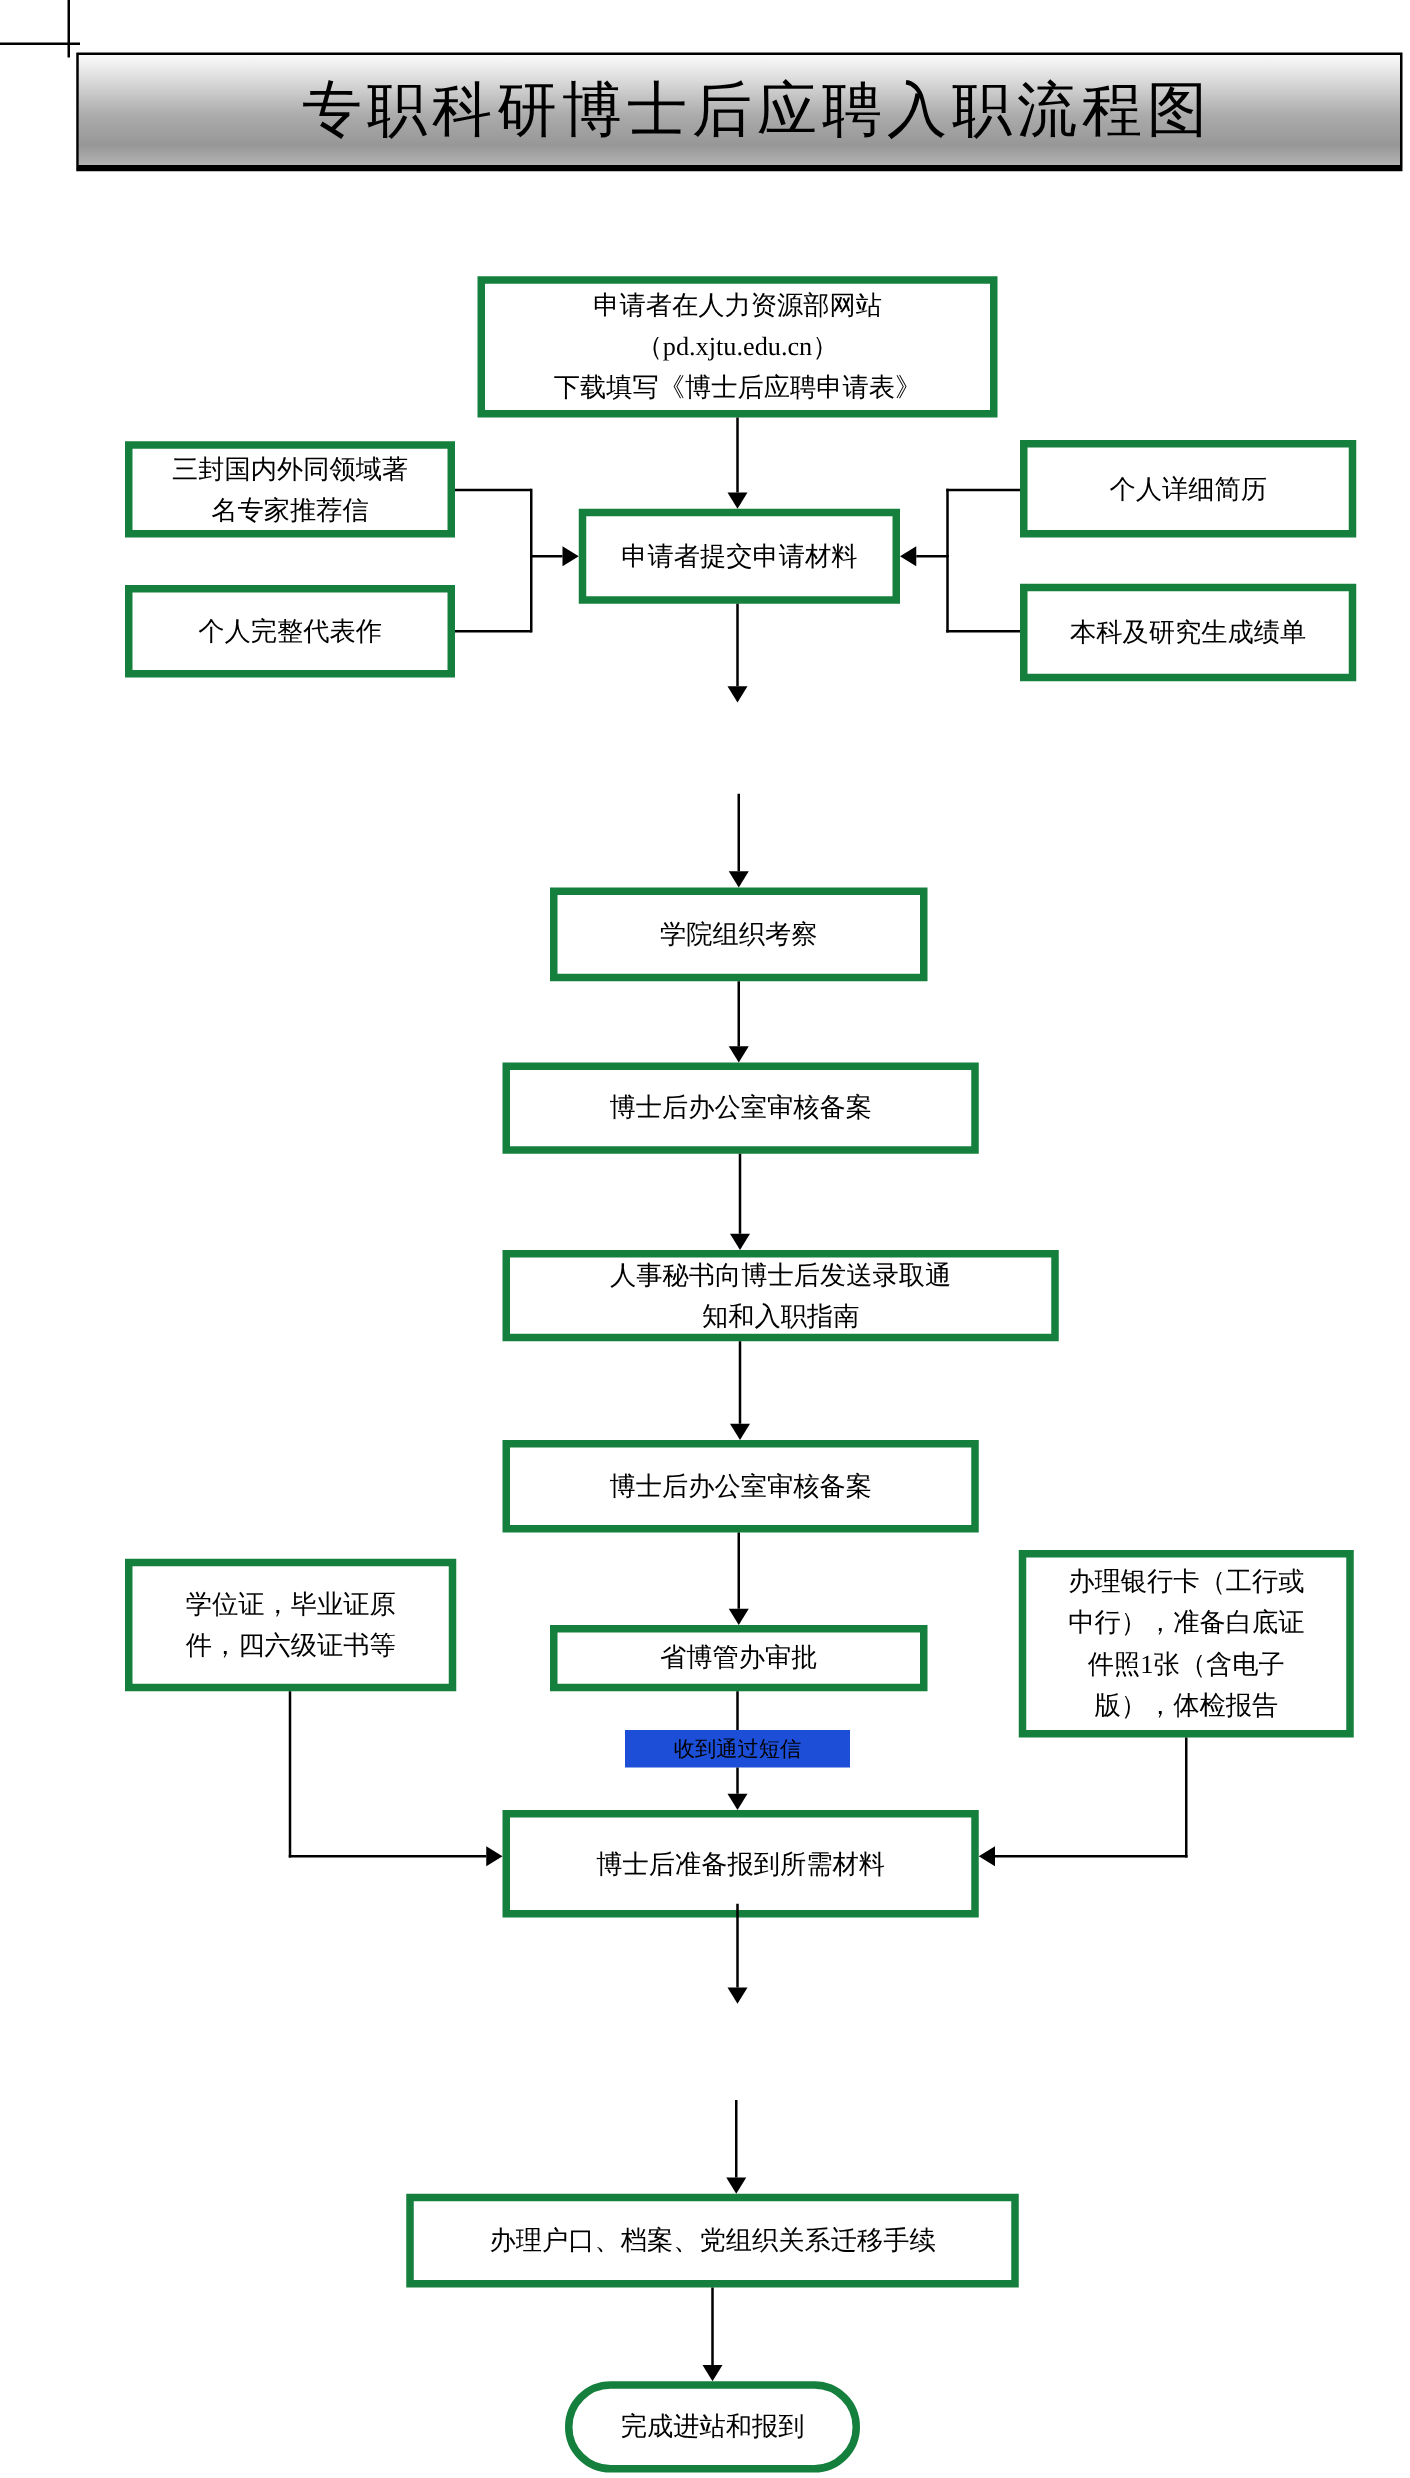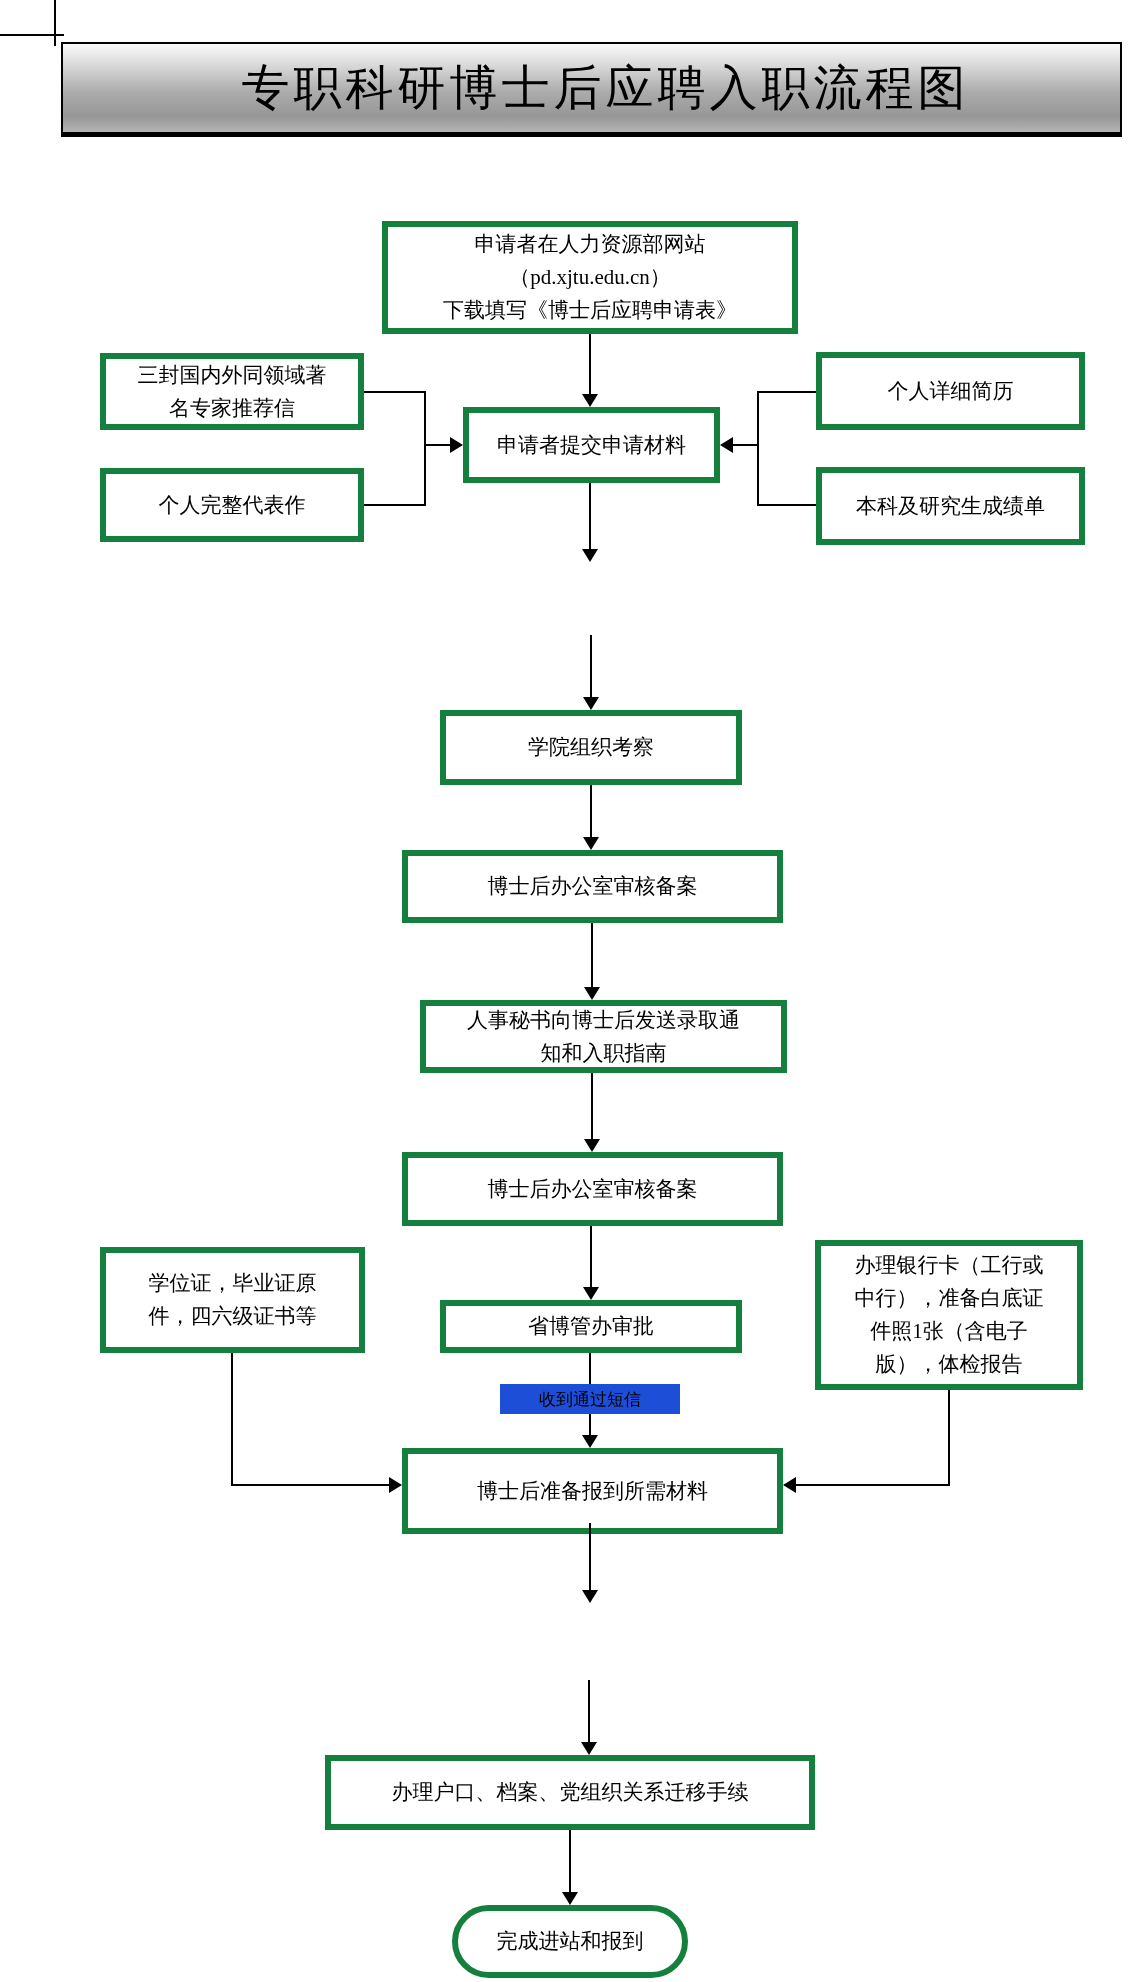--- a/index.html
+++ b/index.html
@@ -65,21 +65,21 @@
   <div class="box" style="left:100px;top:353px;width:264px;height:77px;">三封国内外同领域著
 名专家推荐信</div>
   <div class="box" style="left:100px;top:468px;width:264px;height:74px;">个人完整代表作</div>
   <div class="box" style="left:816px;top:352px;width:269px;height:78px;">个人详细简历</div>
   <div class="box" style="left:816px;top:467px;width:269px;height:78px;">本科及研究生成绩单</div>
 
   <div class="box" style="left:463px;top:407px;width:257px;height:76px;">申请者提交申请材料</div>
 
   <div class="box" style="left:440px;top:710px;width:302px;height:75px;">学院组织考察</div>
   <div class="box" style="left:402px;top:850px;width:381px;height:73px;">博士后办公室审核备案</div>
-  <div class="box" style="left:420px;top:1000px;width:367px;height:73px;">人事秘书向博士后发送录取通
+  <div class="box" style="left:402px;top:1000px;width:445px;height:73px;">人事秘书向博士后发送录取通
 知和入职指南</div>
   <div class="box" style="left:402px;top:1152px;width:381px;height:74px;">博士后办公室审核备案</div>
 
   <div class="box" style="left:100px;top:1247px;width:265px;height:106px;">学位证，毕业证原
 件，四六级证书等</div>
   <div class="box" style="left:440px;top:1300px;width:302px;height:53px;">省博管办审批</div>
   <div class="box" style="left:815px;top:1240px;width:268px;height:150px;">办理银行卡（工行或
 中行），准备白底证
 件照1张（含电子
 版），体检报告</div>

